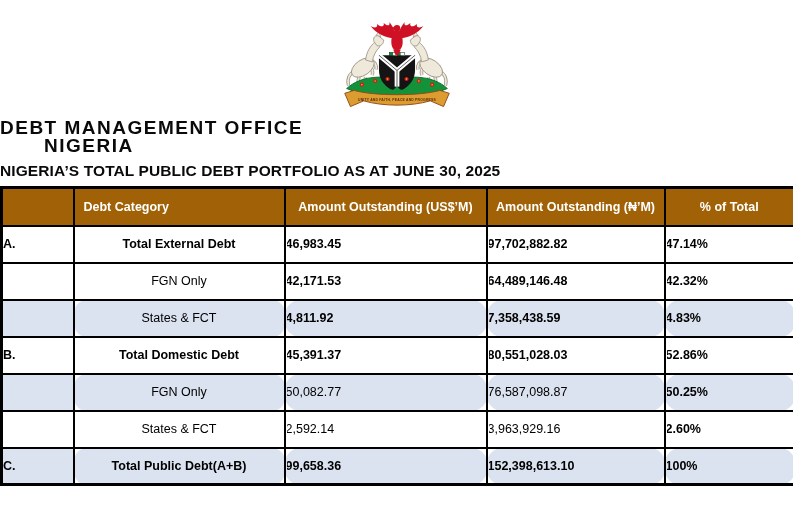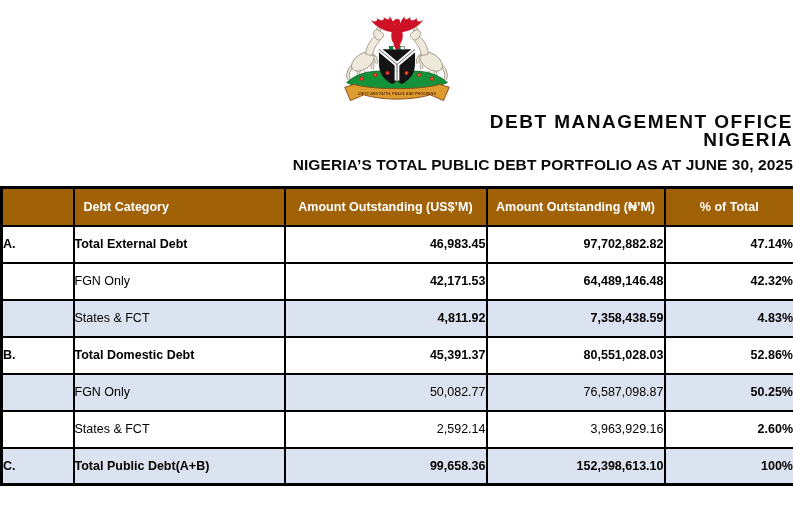--- a/index.html
+++ b/index.html
@@ -1,41 +1,41 @@
 <!DOCTYPE html>
 <html><head>
 <meta charset="utf-8">
 <style>
   html,body{margin:0;padding:0;background:#ffffff;}
   .page{
     width:793px;height:517px;overflow:hidden;background:#ffffff;
     font-family:"Liberation Sans",sans-serif;color:#000;
   }
-  .masthead{height:186px;box-sizing:border-box;text-align:right;padding-top:16px;}
+  .masthead{height:186px;box-sizing:border-box;text-align:left;padding-top:22px;}
   .emblem-svg{display:block;margin:0 auto;width:170px;height:95px;}
   .org-name{font-size:19px;font-weight:bold;letter-spacing:1.5px;line-height:21px;color:#0a0a0a;}
   .org-country{font-size:19px;font-weight:bold;letter-spacing:1.5px;line-height:15px;color:#0a0a0a;margin-left:44px;}
   .doc-title{font-size:15.5px;font-weight:bold;margin:9px 0 0 0;letter-spacing:.1px;color:#0a0a0a;}
   table.debt{
     width:793px;border-collapse:collapse;table-layout:fixed;
     border:3px solid #000;
   }
   table.debt th, table.debt td{
     border:2px solid #000;font-size:12.5px;overflow:hidden;white-space:nowrap;
     padding:0;box-sizing:border-box;
   }
   table.debt thead th{
     background:#a16207;color:#ffffff;height:38px;font-weight:bold;text-align:center;
   }
   table.debt thead th.cat-h{text-align:left;padding-left:9px;}
   table.debt td{height:37px;background:#ffffff;}
   tr.shaded td{background:#dce3f0;}
   td.idx{text-align:left;padding-left:4px;font-weight:bold;}
-  td.cat{text-align:left;padding-left:7px;}
-  td.num{text-align:right;}
+  td.cat{text-align:center;padding-left:7px;border-radius:13px;}
+  td.num{text-align:left;border-radius:15px;}
   .b{font-weight:bold;}
 </style>
 </head>
 <body>
 
 <div class="page">
 
   <div class="masthead">
 
     <svg class="emblem-svg" viewBox="0 0 170 100" aria-hidden="true">

